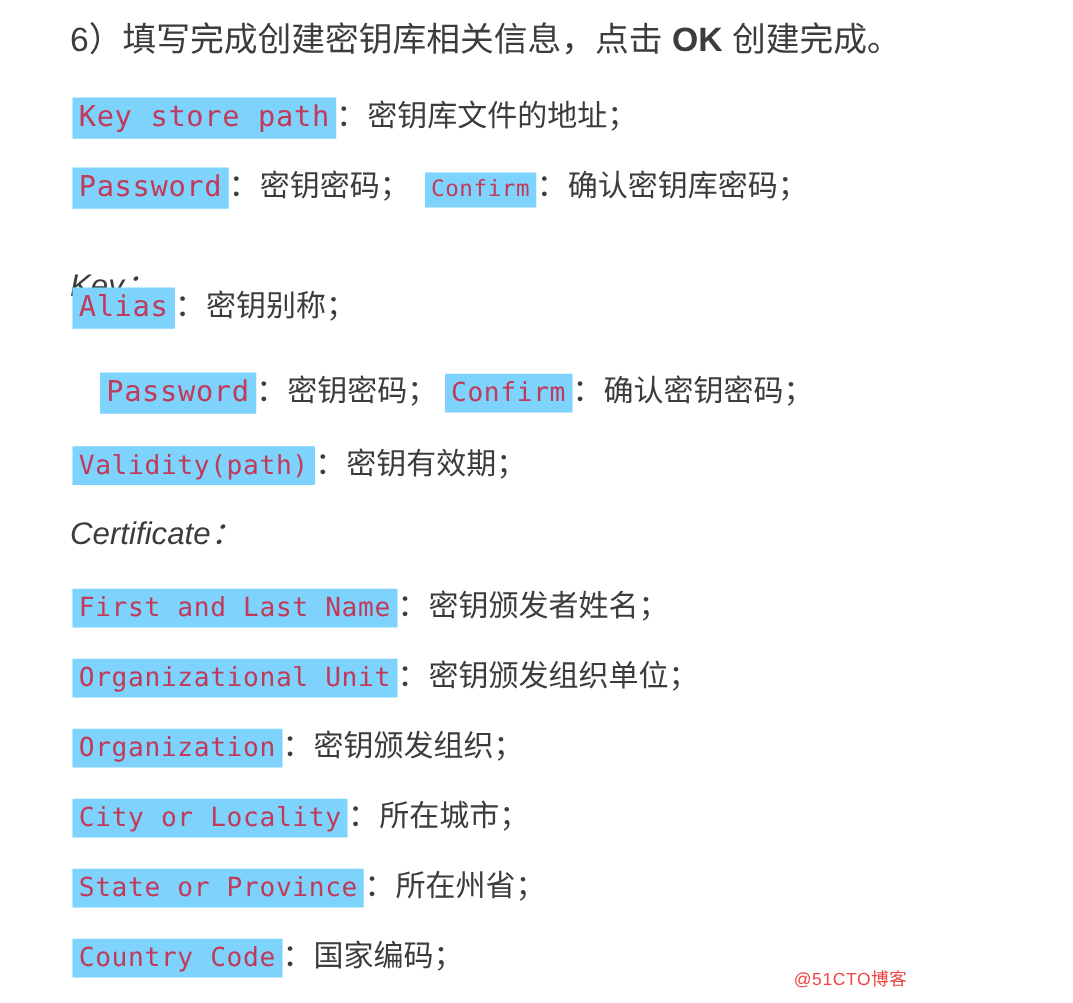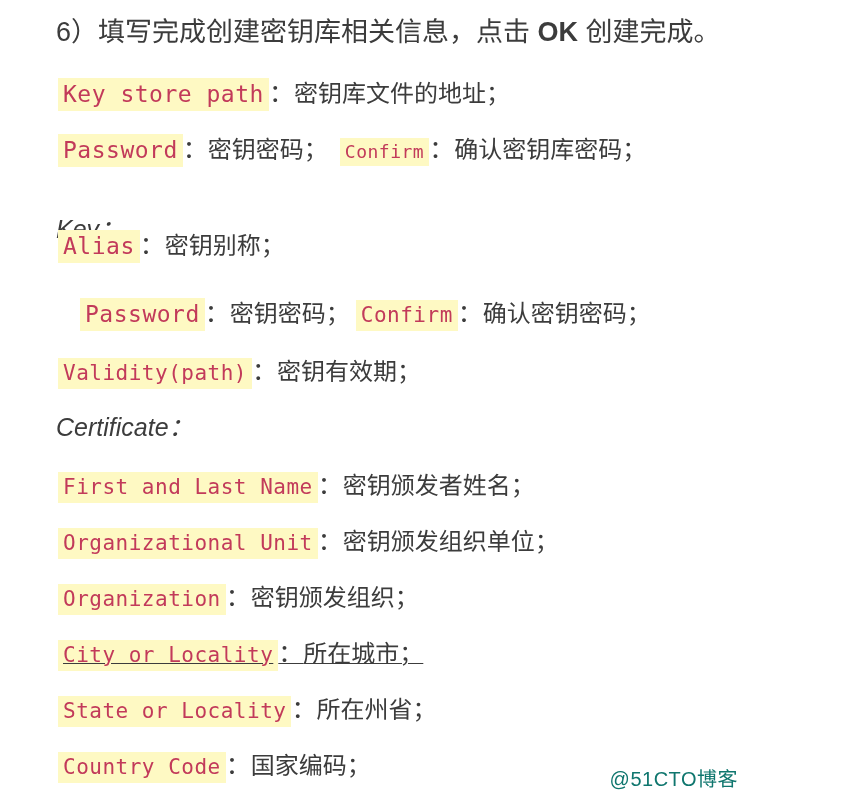--- a/index.html
+++ b/index.html
@@ -58,21 +58,21 @@
     position: absolute;
     left: 58px;
     white-space: nowrap;
     line-height: 34px;
     color: #3c3c3c;
   }
 
   
   .code {
     font-family: "DejaVu Sans Mono", "Liberation Mono", monospace;
-    background: #fef9c3;
+    background: #7dd3fc;
     color: #c23a5a;
     padding: 3px 5px 4px 5px;
     border-radius: 0px;
     letter-spacing: 0.5px;
   }
 
   .cn {
     font-family: "Liberation Sans", "DejaVu Sans", sans-serif;
     color: #3c3c3c;
   }
@@ -83,24 +83,24 @@
   .sz-sm  { font-size: 18px; }
 
   .cn-lg { font-size: 25px; }
   .cn-md { font-size: 24px; }
   .gap-sm { display: inline-block; width: 6px; }
   .gap-md { display: inline-block; width: 12px; }
 
   
   .watermark {
     position: absolute;
-    right: 8px;
+    right: 20px;
     bottom: 10px;
-    font-size: 20px;
-    color: #0f766e;
+    font-size: 14px;
+    color: #ef4444;
     letter-spacing: 0.5px;
     font-family: "Liberation Sans", "DejaVu Sans", sans-serif;
     user-select: none;
   }
 </style>
 </head>
 <body>
 
 <div class="page">
 
@@ -112,20 +112,20 @@
       <div class="row" style="top: 76px;"><span class="code sz-lg">Key store path</span><span class="cn cn-lg">：</span><span class="cn cn-md">密钥库文件的地址；</span></div>
       <div class="row" style="top: 132px;"><span class="code sz-lg">Password</span><span class="cn cn-lg">：</span><span class="cn cn-md">密钥密码；</span><span class="gap-md"></span><span class="code sz-sm">Confirm</span><span class="cn cn-lg">：</span><span class="cn cn-md">确认密钥库密码；</span></div>
       <div class="section-head" style="top: 188px; margin-top: 24px;">Key：</div>
       <div class="row" style="top: 228px;"><span class="code sz-lg">Alias</span><span class="cn cn-lg">：</span><span class="cn cn-md">密钥别称；</span></div>
       <div class="row" style="top: 296px; margin-left: 22px;"><span class="code sz-lg">Password</span><span class="cn cn-lg">：</span><span class="cn cn-md">密钥密码；</span><span class="gap-sm"></span><span class="code sz-md">Confirm</span><span class="cn cn-lg">：</span><span class="cn cn-md">确认密钥密码；</span></div>
       <div class="row" style="top: 354px;"><span class="code sz-md">Validity(path)</span><span class="cn cn-lg">：</span><span class="cn cn-md">密钥有效期；</span></div>
       <div class="section-head" style="top: 410px;">Certificate：</div>
       <div class="row" style="top: 468px;"><span class="code sz-md">First and Last Name</span><span class="cn cn-lg">：</span><span class="cn cn-md">密钥颁发者姓名；</span></div>
       <div class="row" style="top: 524px;"><span class="code sz-md">Organizational Unit</span><span class="cn cn-lg">：</span><span class="cn cn-md">密钥颁发组织单位；</span></div>
       <div class="row" style="top: 580px;"><span class="code sz-md">Organization</span><span class="cn cn-lg">：</span><span class="cn cn-md">密钥颁发组织；</span></div>
-      <div class="row" style="top: 636px; text-decoration: underline;"><span class="code sz-md">City or Locality</span><span class="cn cn-lg">：</span><span class="cn cn-md">所在城市；</span></div>
-      <div class="row" style="top: 692px;"><span class="code sz-md">State or Locality</span><span class="cn cn-lg">：</span><span class="cn cn-md">所在州省；</span></div>
+      <div class="row" style="top: 636px;"><span class="code sz-md">City or Locality</span><span class="cn cn-lg">：</span><span class="cn cn-md">所在城市；</span></div>
+      <div class="row" style="top: 692px;"><span class="code sz-md">State or Province</span><span class="cn cn-lg">：</span><span class="cn cn-md">所在州省；</span></div>
       <div class="row" style="top: 748px;"><span class="code sz-md">Country Code</span><span class="cn cn-lg">：</span><span class="cn cn-md">国家编码；</span></div>
     </div>
 
   <div class="watermark">@51CTO博客</div>
 
 </div>
 
 </body></html>

